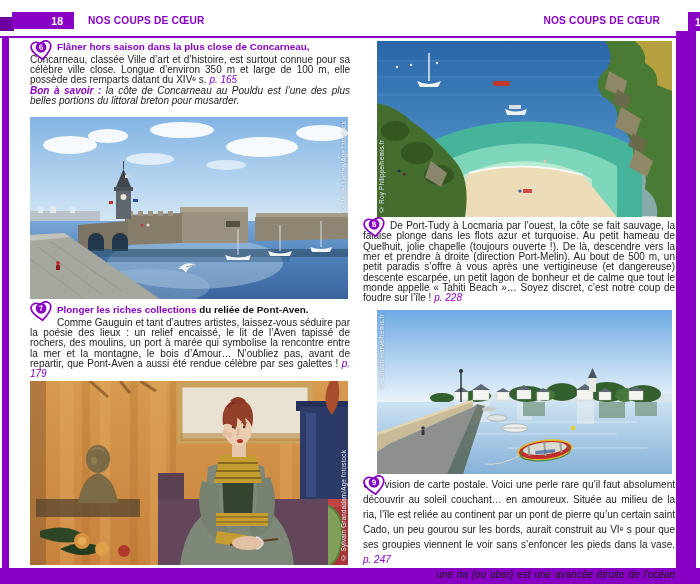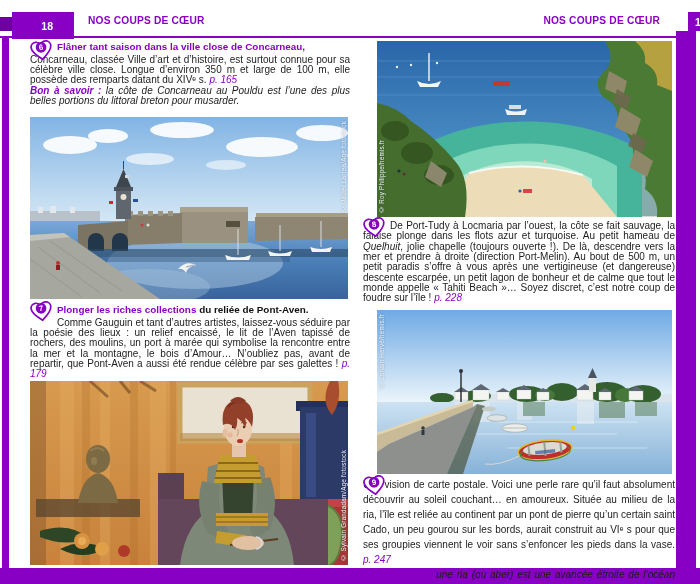--- a/index.html
+++ b/index.html
@@ -3,42 +3,42 @@
 <meta charset="utf-8">
 <style>
   :root{ --purple:#8800c4; --purple-dark:#6e00a2; --ink:#1c1c1c; }
   html,body{margin:0;padding:0;background:#fff;}
   .page{position:relative;width:700px;height:584px;background:#fff;overflow:hidden;
         font-family:"Liberation Sans","DejaVu Sans",sans-serif;color:var(--ink);}
 
   
   .tab{position:absolute;background:var(--purple);color:#fff;font-weight:bold;
        font-size:10.5px;display:flex;align-items:center;box-sizing:border-box;}
-  .tab-left{left:12px;top:12px;width:62px;height:27px;justify-content:flex-end;padding-right:21px;}
+  .tab-left{left:12px;top:12px;width:62px;height:17px;justify-content:flex-end;padding-right:11px;}
   .tab-left-fold{position:absolute;left:0;top:17px;width:14px;height:14px;background:var(--purple-dark);}
   .tab-right{left:688px;top:12px;width:32px;height:19px;justify-content:flex-start;padding-left:7px;}
   .header-title{position:absolute;top:15px;font-size:10.2px;font-weight:bold;color:var(--purple);letter-spacing:.2px;white-space:nowrap;}
   .header-title.lft{left:88px;} .header-title.rgt{right:40px;}
   .rule-top{position:absolute;left:0;top:36px;width:676px;height:2px;background:var(--purple);}
   .band-left{position:absolute;left:2px;top:38px;width:7px;height:530px;background:var(--purple);}
   .band-right{position:absolute;left:676px;top:31px;width:20px;height:553px;background:var(--purple);}
   .bar-bottom{position:absolute;left:0;top:568px;width:700px;height:16px;background:var(--purple);}
 
   
   .item{position:absolute;}
   .heart{position:absolute;left:0;top:0;width:23px;height:21px;transform:rotate(-8deg);}
   .heart text{fill:#fff;font-size:8.2px;font-weight:bold;font-family:"Liberation Sans",sans-serif;}
   .title{margin:2px 0 0;padding-left:27px;font-size:9.9px;line-height:10.7px;font-weight:bold;color:#111;}
   .title .accent{color:var(--purple);}
   .item.two-line .rest{display:block;}
   .body,.tip{margin:2px 0 0;font-size:10px;line-height:10.35px;text-align:justify;color:var(--ink);}
   .tip{margin-top:0;}
   .item.indent-first .body{text-indent:27px;}
   .item.tight .body,.item.tight .tip{line-height:15px;}
-  .seg-normal{} .seg-italic{font-style:italic;margin-top:48px;}
+  .seg-normal{} .seg-italic{margin-top:48px;}
   .seg-ref{color:var(--purple);font-style:italic;}
   .seg-tip-label{color:var(--purple);font-style:italic;font-weight:bold;}
   .seg-tip{font-style:italic;}
 
   
   .photo{position:absolute;overflow:hidden;background:#8aa;box-shadow:0 0 0 1px #d8d8d8 inset;}
   .photo svg{display:block;width:100%;height:100%;}
   .credit{position:absolute;font-size:6.3px;color:#f2f6fa;letter-spacing:.2px;white-space:nowrap;
           writing-mode:vertical-rl;transform:rotate(180deg);text-shadow:0 0 2px rgba(40,40,60,.5);}
   .credit.rt{right:1px;top:4px;} .credit.rb{right:1px;bottom:4px;}
@@ -58,21 +58,21 @@
   <div class="band-left"></div>
   <div class="band-right"></div>
   <div class="bar-bottom"></div>
 
   <section class="item two-line" style="left:30px;top:40px;width:320px;">
     <svg class="heart" viewBox="0 0 24 22">
       <path d="M12 20.2 C6.2 15.6 1.6 11.4 1.6 6.8 C1.6 3.8 4 1.6 6.8 1.6 C9 1.6 10.9 2.8 12 4.8 C13.1 2.8 15 1.6 17.2 1.6 C20 1.6 22.4 3.8 22.4 6.8 C22.4 11.4 17.8 15.6 12 20.2 Z" fill="#fff" stroke="#8800c4" stroke-width="1.8"></path>
       <circle cx="12" cy="7.6" r="5.6" fill="#8800c4"></circle>
       <text x="12" y="10.4" text-anchor="middle">6</text>
     </svg>
-    <h3 class="title"><span class="accent">Flâner tant saison dans la ville close de Concarneau,</span></h3>
+    <h3 class="title"><span class="accent">Flâner hors saison dans la plus close de Concarneau,</span></h3>
     <p class="body"><span class="seg-normal">Concarneau, classée Ville d’art et d’histoire, est surtout connue pour sa célèbre ville close. Longue d’environ 350 m et large de 100 m, elle possède des remparts datant du XIVᵉ s. </span><span class="seg-ref">p. 165</span></p>
     <p class="tip"><span class="seg-tip-label">Bon à savoir :</span><span class="seg-tip"> la côte de Concarneau au Pouldu est l’une des plus belles portions du littoral breton pour musarder.</span></p>
   </section>
 
   <figure class="photo" style="left:30px;top:117px;width:318px;height:182px;margin:0;">
     <svg viewBox="0 0 318 182" preserveAspectRatio="none">
       <defs>
         <linearGradient id="cSky" x1="0" y1="0" x2="0" y2="1">
             <stop offset="0" stop-color="#82b4e4"></stop>
             <stop offset="1" stop-color="#d6e8f5"></stop>

